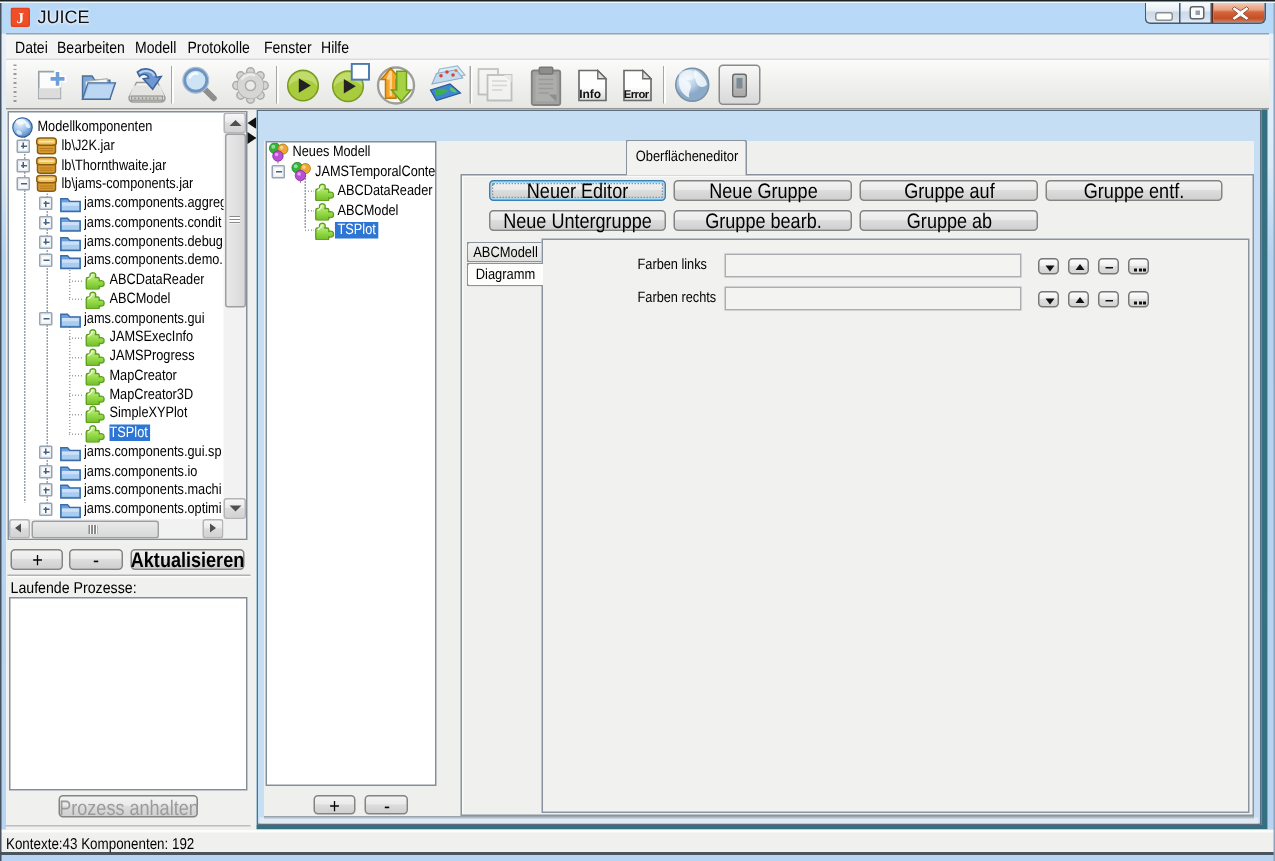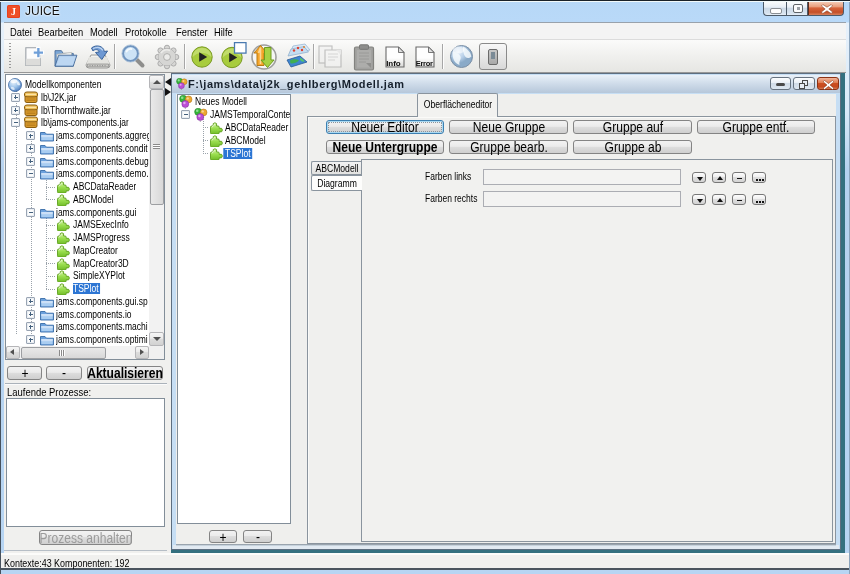--- a/index.html
+++ b/index.html
@@ -460,38 +460,20 @@
 <div class="abs" style="left:6px;top:398px;width:159px;height:129px;border:1px solid #828e99;background:#fff;"></div>
 <div class="abs btn" style="left:39px;top:530px;width:93px;height:15px;line-height:14px;color:#9b9b9b;">
     <span>Prozess anhalten</span>
   </div>
 <div class="abs" style="left:4px;top:550px;width:163px;height:1px;background:#b6bec6;"></div>
 
 <div class="abs arr" style="left:165px;top:78px;border-top:4px solid transparent;border-bottom:4px solid transparent;border-right:6px solid #111;"></div>
 <div class="abs arr" style="left:165px;top:88px;border-top:4px solid transparent;border-bottom:4px solid transparent;border-left:6px solid #111;"></div>
 <div class="abs" id="desktop"></div>
 <div class="abs" id="iframe">
-  <div class="abs" id="ifr-title">
-    <svg class="abs" style="left:4px;top:3px;" width="12" height="13" viewBox="0 0 14 15.2">
-        <use href="#balloons"></use>
-      </svg>
-    <span id="ifr-title-text">F:\jams\data\j2k_gehlberg\Modell.jam</span>
-    <div class="ifrbtn" style="left:598px;width:21px;">
-        <div style="position:absolute;left:5px;top:5px;width:9px;height:3px;background:#4a4a4a;border-radius:1.5px;"></div>
-      </div>
-    <div class="ifrbtn" style="left:621px;width:22px;">
-        <div style="position:absolute;left:8px;top:2px;width:6px;height:6px;border:1px solid #4a4a4a;background:#e8eef5;"></div>
-        <div style="position:absolute;left:5px;top:5px;width:6px;height:6px;border:1px solid #4a4a4a;background:#e8eef5;"></div>
-      </div>
-    <div class="ifrbtn" style="left:645px;width:22px;border-color:#8c3214;background:linear-gradient(180deg,#f0b49a 0%,#e07a4e 45%,#cc4e20 50%,#c64a1e 80%,#d87950 100%);">
-        <svg style="position:absolute;left:5px;top:1.5px;" width="11" height="10" viewBox="0 0 11 10">
-          <path d="M1.5 0.5 L5.5 3.5 L9.5 0.5 L10.8 1.8 L7 5 L10.8 8.2 L9.5 9.5 L5.5 6.5 L1.5 9.5 L0.2 8.2 L4 5 L0.2 1.8 Z" fill="#fff" stroke="#7a3216" stroke-width="0.5"></path>
-        </svg>
-      </div>
-  </div>
   <div class="abs" style="left:2px;top:472px;width:666px;height:4px;background:#e2eaf2;"></div>
   <div class="abs" id="ifr-content">
     <div class="abs" id="innertreebox">
       <div class="dotv" style="left:25px;top:20px;height:37px;"></div>
       <div class="doth" style="left:25px;top:31.5px;width:6px;"></div>
       <div class="doth" style="left:25px;top:44.5px;width:6px;"></div>
       <div class="doth" style="left:25px;top:57.5px;width:6px;"></div>
       <svg class="abs" style="left:1px;top:0px;" width="14" height="15">
           <use href="#balloons"></use>
         </svg>
@@ -532,21 +514,21 @@
       </div>
     <div class="abs btn" style="left:273px;top:26px;width:119px;height:14px;line-height:13px;">
         <span>Neue Gruppe</span>
       </div>
     <div class="abs btn" style="left:397px;top:26px;width:119px;height:14px;line-height:13px;">
         <span>Gruppe auf</span>
       </div>
     <div class="abs btn" style="left:521px;top:26px;width:118px;height:14px;line-height:13px;">
         <span>Gruppe entf.</span>
       </div>
-    <div class="abs btn" style="left:150px;top:46px;width:118px;height:14px;line-height:13px;font-weight:bold;">
+    <div class="abs btn" style="left:150px;top:46px;width:118px;height:14px;line-height:13px;">
         <span>Neue Untergruppe</span>
       </div>
     <div class="abs btn" style="left:273px;top:46px;width:119px;height:14px;line-height:13px;">
         <span>Gruppe bearb.</span>
       </div>
     <div class="abs btn" style="left:397px;top:46px;width:119px;height:14px;line-height:13px;">
         <span>Gruppe ab</span>
       </div>
 
     <div class="abs" id="itabcontent"></div>

